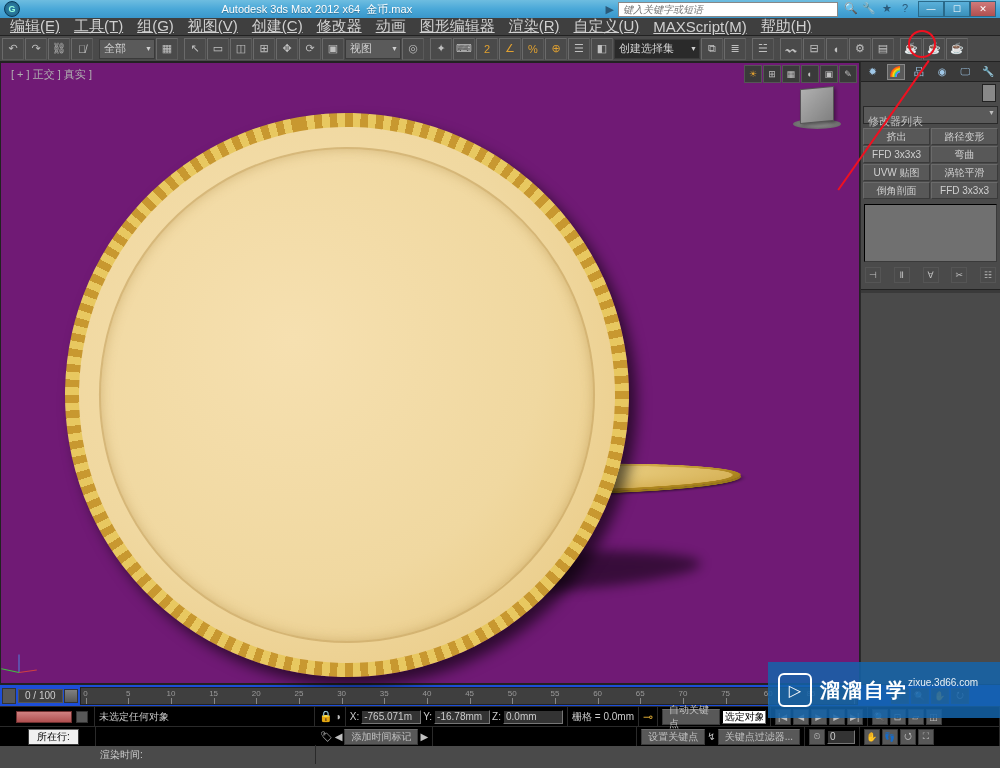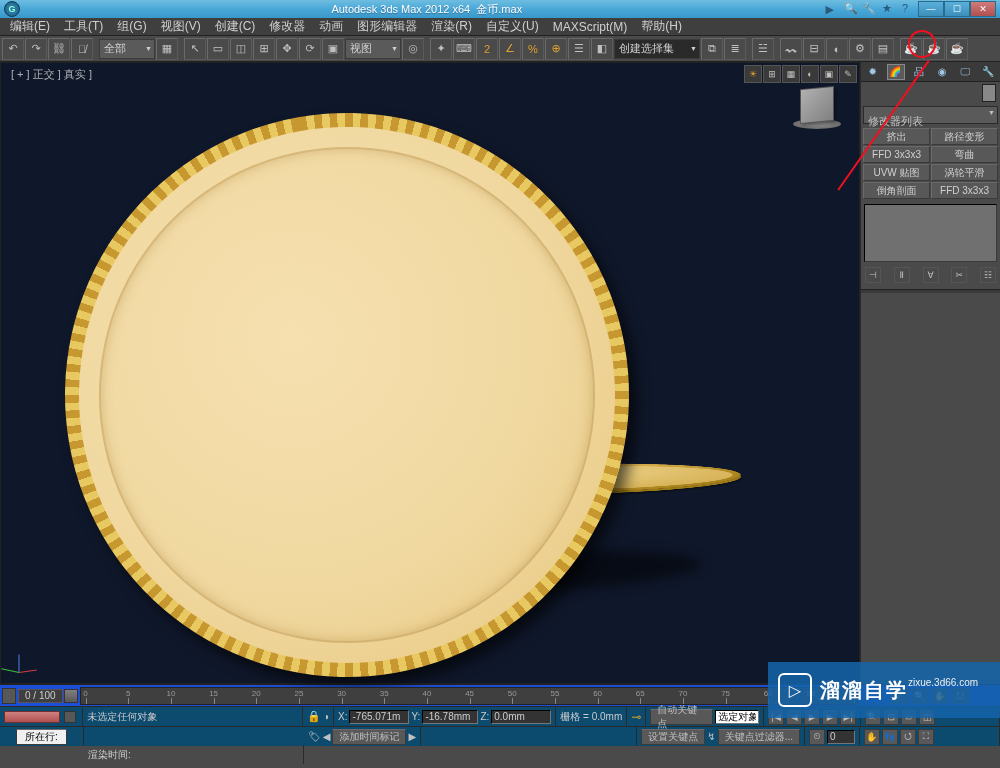--- a/index.html
+++ b/index.html
@@ -11,32 +11,32 @@
 .title-text { flex: 1; text-align: center; color: #fff; font-size: 11px; text-shadow: 0 1px 1px rgba(0,0,0,.3);}
 .search-box { width: 220px; height: 15px; background: #fff; border: 1px solid #888; font-size: 10px; padding: 0 4px; color: #999; font-style: italic;}
 .title-icons { display: flex; gap: 4px; margin: 0 6px; }
 .title-icons span { width: 14px; height: 14px; color: #2a5a7a; font-size: 11px; text-align:center;}
 .win-btns { display: flex; }
 .win-btn { width: 26px; height: 16px; background: linear-gradient(to bottom,#5ab0da,#3a90ba); border: 1px solid #2a6a8a; display:flex;align-items:center;justify-content:center;font-size:9px;color:#fff;}
 .win-btn.close { background: linear-gradient(to bottom,#d07a7a,#b05050); }
 
 
 .menu-bar { height: 18px; background: #3f3f3f; border-bottom: 1px solid #222; display: flex; align-items: center; padding: 0 4px; gap: 2px;}
-.menu-item { padding: 2px 6px; color: #d0d0d0; font-size: 12px; }
+.menu-item { padding: 2px 6px; color: #d0d0d0; font-size: 15px; text-decoration: underline; }
 
 
 .main-toolbar { height: 26px; background: #4a4a4a; border-bottom: 1px solid #222; display: flex; align-items: center; padding: 0 2px; gap: 1px; }
 .tool-btn { width: 22px; height: 22px; background: #4a4a4a; border: 1px solid #5a5a5a; border-top-color: #6a6a6a; border-left-color: #6a6a6a; display:flex; align-items:center; justify-content:center; font-size:11px; color:#c0c0c0; position:relative;}
 .tool-sep { width: 4px; }
 .tool-dropdown { height: 20px; background: #5a5a5a; border: 1px solid #3a3a3a; color: #d0d0d0; font-size: 11px; padding: 0 4px; display:flex;align-items:center; position:relative;}
 .tool-dropdown::after { content:"▼"; position:absolute; right:2px; font-size:7px;}
 
 
 .workspace { display: flex; height: 622px; }
-.viewport { flex: 1; background: #0f172a; position: relative; border: 1px solid #222; }
+.viewport { flex: 1; background: #701a75; position: relative; border: 1px solid #222; }
 .viewport-label { position: absolute; top: 4px; left: 10px; color: #b0b0b0; font-size: 11px; }
 .view-cube { position: absolute; top: 20px; right: 18px; width: 48px; height: 48px; }
 .view-cube .cube { width: 36px; height: 36px; background: linear-gradient(135deg,#b0b0b0,#808080); border: 1px solid #555; transform: rotateX(15deg) rotateY(-20deg); position:absolute; top:4px; left:6px; box-shadow: 2px 2px 4px rgba(0,0,0,.4);}
 .view-cube .base { position:absolute; bottom:2px; left:0; width:48px; height:10px; background: radial-gradient(ellipse,#888 30%,#555 100%); border-radius:50%;}
 .viewport-tools { position:absolute; top:2px; right:2px; display:flex; gap:1px;}
 .vp-tool { width:18px; height:18px; background:#3a3a3a; border:1px solid #555; display:flex;align-items:center;justify-content:center;font-size:9px;}
 
 .axis-gizmo { position:absolute; bottom: 6px; left: 14px; width: 40px; height: 40px; }
 .axis-gizmo .ax { position:absolute; left:4px; bottom:4px; width:18px; height:1px; transform-origin: left center;}
 .axis-gizmo .x { background:#d04040; transform: rotate(-8deg);}
@@ -77,21 +77,21 @@
 .tl-prefix { width:14px; height:16px; background:#585858; margin:0 2px; border:1px solid #333;}
 .tl-range { font-size:10px; color:#ccc; padding:0 6px; border:1px solid #555; background:#3f3f3f; height:14px; display:flex;align-items:center;}
 .tl-slider { width:14px; height:14px; background:linear-gradient(to bottom,#808080,#585858); border:1px solid #333; margin-left:1px;}
 .tl-ruler { flex:1; height:18px; background:#3f3f3f; border:1px solid #222; margin:0 2px; position:relative; overflow:hidden;}
 .tl-ruler .tick { position:absolute; bottom:0; width:1px; height:6px; background:#888;}
 .tl-ruler .lbl { position:absolute; bottom:6px; font-size:8px; color:#999; transform:translateX(-50%);}
 .tl-right { width: 140px; display:flex; align-items:center; justify-content:center; gap:2px;}
 .tl-r-btn { width:18px; height:16px; background:#4a4a4a; border:1px solid #555; font-size:9px; display:flex;align-items:center;justify-content:center;}
 
 
-.bottom-row { height: 20px; background:#0c4a6e; border-top:1px solid #2a2a2a; display:flex; align-items:center; font-size:10px;}
+.bottom-row { height: 20px; background:#000000; border-top:1px solid #2a2a2a; display:flex; align-items:center; font-size:10px;padding-left:12px;}
 .br-seg { display:flex; align-items:center; gap:2px; padding:0 4px; height:100%; border-right:1px solid #2a2a2a;}
 .br-input { background:#333; border:1px inset #222; height:14px; color:#ccc; padding:0 2px; font-size:10px;}
 .br-btn { background:#585858; border:1px solid #3a3a3a; border-top-color:#6a6a6a; height:16px; padding:0 6px; font-size:10px; display:flex;align-items:center;}
 .br-label { color:#ccc; white-space:nowrap;}
 .lock { font-size:11px; color:#d0a030;}
 .key-btn{width:16px;height:16px;background:#585858;border:1px solid #3a3a3a;display:flex;align-items:center;justify-content:center;font-size:9px;}
 
 
 .watermark { position:absolute; right:0; bottom:50px; width:232px; height:56px; background: rgba(20,100,170,.85); display:flex; align-items:center; gap:8px; padding:0 10px; color:#fff;}
 .watermark .logo { width:34px;height:34px;border:2px solid #fff;border-radius:6px;display:flex;align-items:center;justify-content:center;font-size:16px;}
@@ -101,20 +101,21 @@
 </style>
 </head>
 <body>
 
 <div class="title-bar">
   <div class="app-logo">G</div>
   <span class="title-text">
     <span>Autodesk 3ds Max  2012  x64</span>&nbsp;&nbsp;<span>金币.max</span>
   </span>
   <span style="color:#2a5a7a;margin-right:4px;">▶</span>
+  <input class="search-box" placeholder="键入关键字或短语" style="">
   <div class="title-icons">
     <span>🔍</span>
     <span>🔧</span>
     <span>★</span>
     <span>?</span>
   </div>
   <div class="win-btns">
     <div class="win-btn">—</div>
     <div class="win-btn">☐</div>
     <div class="win-btn close">✕</div>

